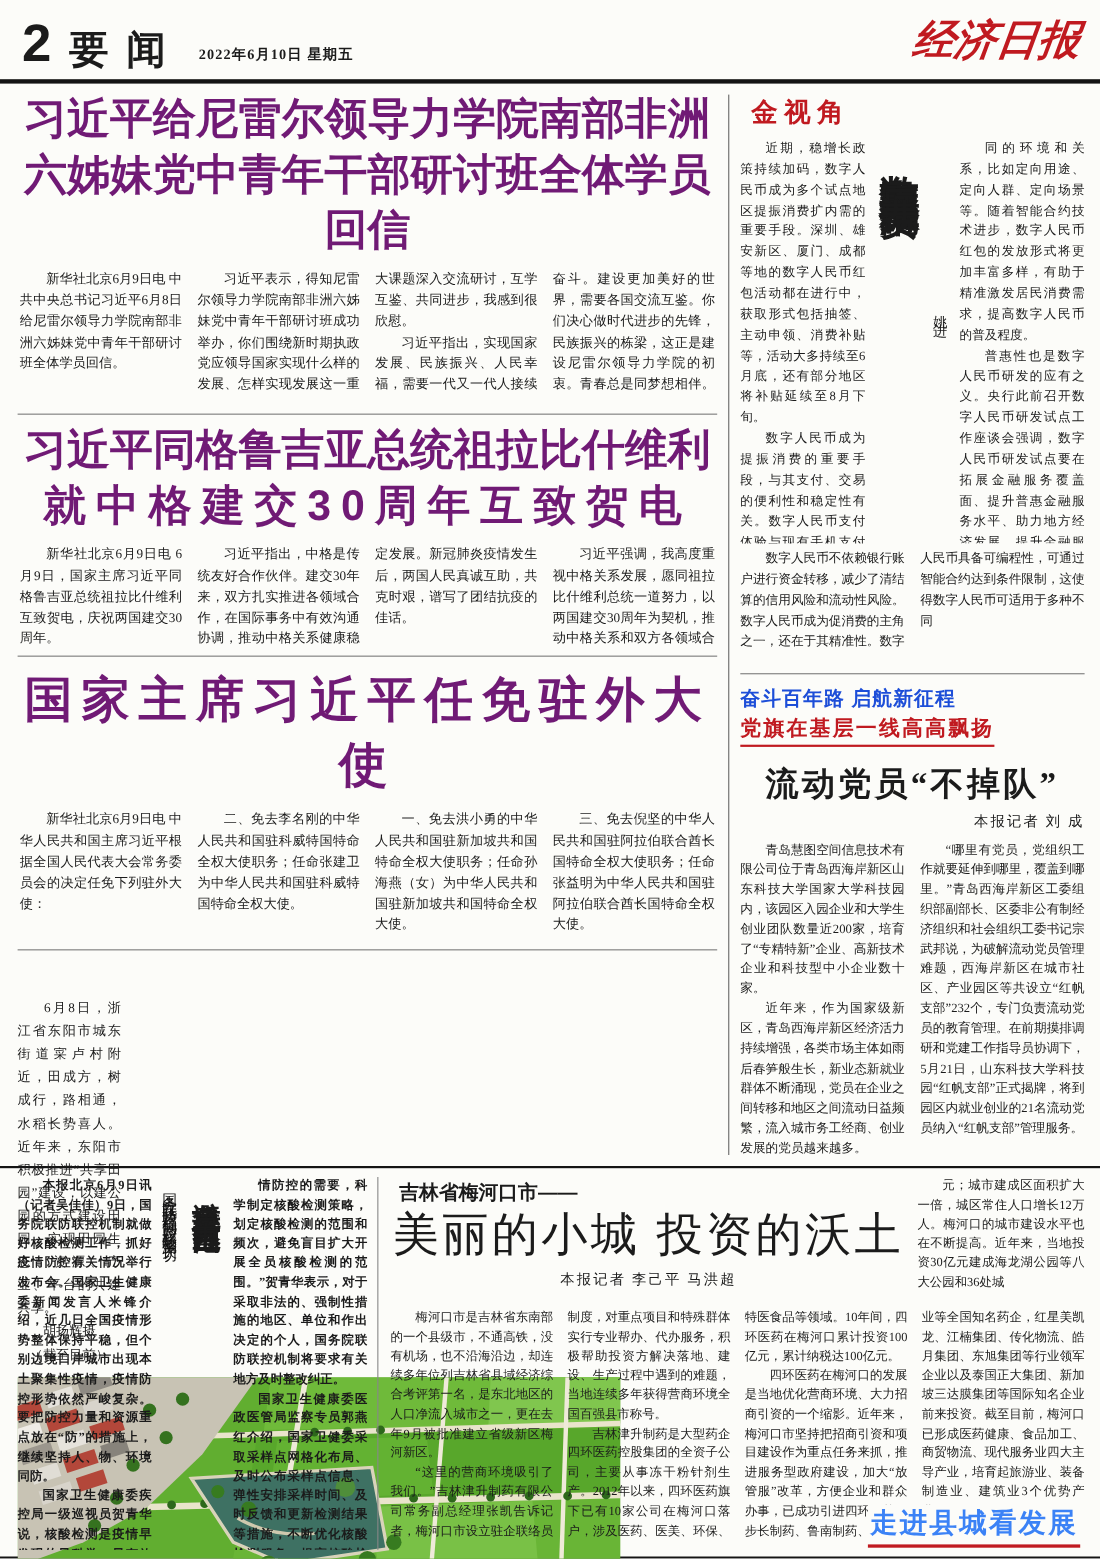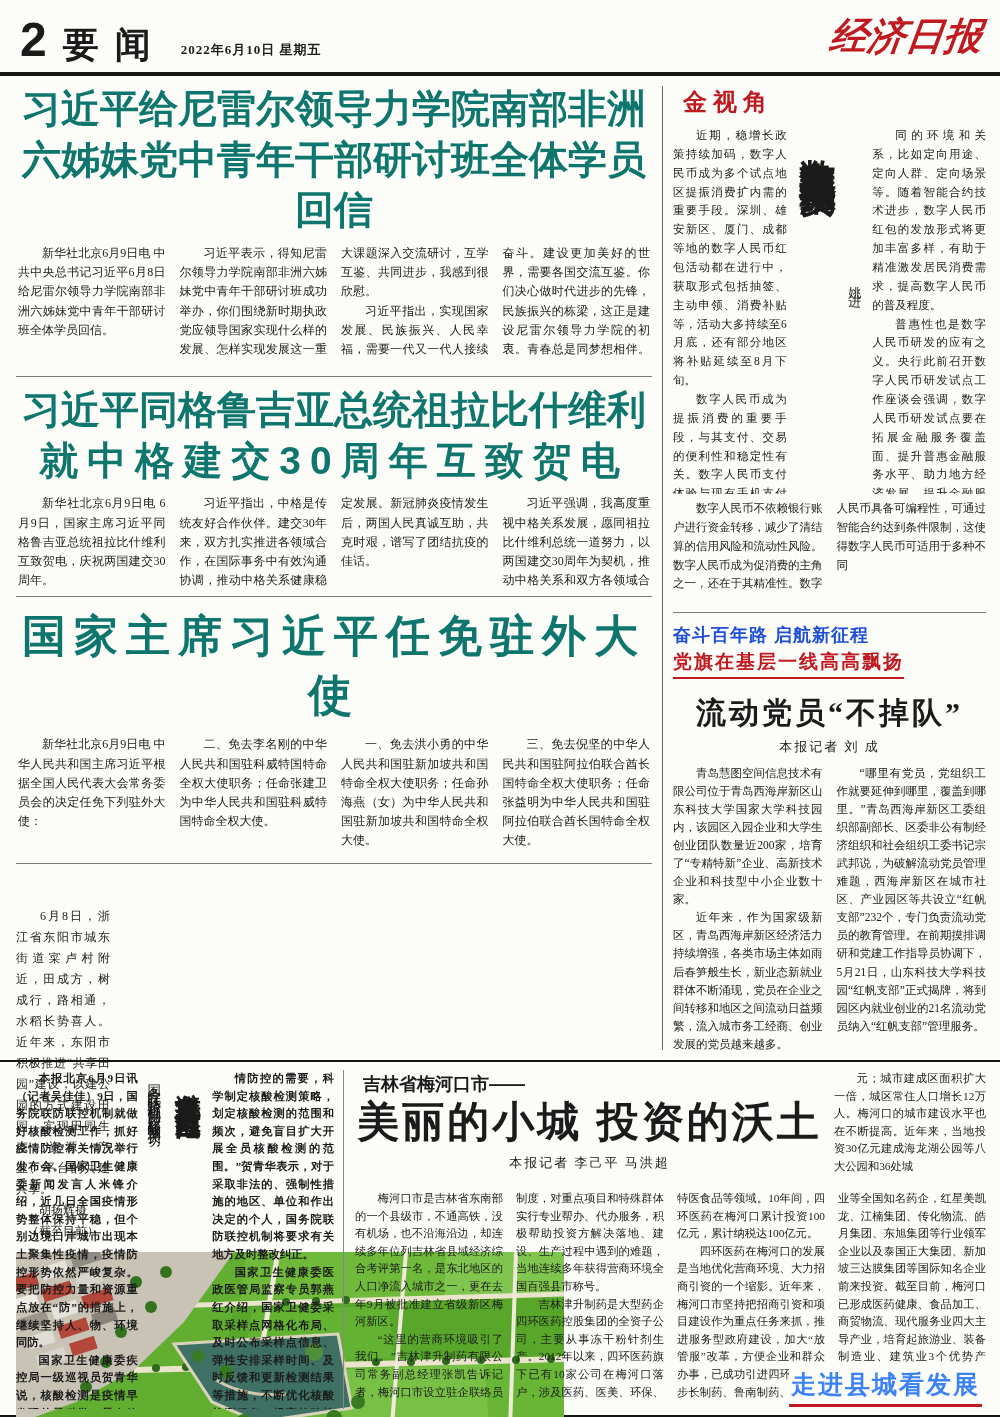--- a/index.html
+++ b/index.html
@@ -18,21 +18,21 @@
   .hdr-date{ font-size:13px; font-weight:bold; margin-left:14px; padding-bottom:5px; letter-spacing:1px;}
   .mast{ margin-left:auto; color:#c01a20; font-weight:900; font-size:38px; font-style:italic;
          transform:skewX(-7deg); font-family:"Liberation Serif",serif; padding-bottom:2px;}
   
   .main{ display:flex; height:984px; }
   .colL{ width:662px; padding:0 10px 0 16px; }
   .vrule{ width:1px; background:#666; margin:10px 0; }
   .colR{ flex:1; padding:2px 14px 0 10px; }
   
   .art{ border-bottom:1px solid #7a7a7a; }
-  .a-head{ text-align:center; font-family:"Liberation Sans",sans-serif; font-weight:900; color:#0f766e;}
+  .a-head{ text-align:center; font-family:"Liberation Sans",sans-serif; font-weight:900; color:#701a75;}
   .h-2line{ font-size:39px; line-height:1.3; padding:8px 0 4px;}
   .h-spaced{ letter-spacing:9px; }
   .a-body{ column-gap:14px; font-size:12px; line-height:1.6; text-align:justify; overflow:hidden; padding:4px 2px 6px;}
   .c4{ column-count:4; }
   .a-body p{ margin:0; text-indent:2em; }
   .a1-body{ height:136px; }
   .a2-body{ height:106px; }
   .a3-head{ font-size:44px; letter-spacing:8px; padding:10px 0 6px;}
   .a3-body{ height:132px; }
   
@@ -51,37 +51,37 @@
             font-weight:900; font-size:37px; line-height:1.15; letter-spacing:2px; padding-top:4px;}
   .dy-author{ writing-mode:vertical-rl; text-orientation:upright; font-size:13px; letter-spacing:8px;
               padding-top:150px; width:16px;}
   .dy-bottom{ column-count:2; column-gap:14px; font-size:11.5px; line-height:1.64; height:104px;
               overflow:hidden; margin-top:5px; text-align:justify;}
   .party{ border-top:1px solid #7a7a7a; margin-top:9px; padding-top:10px;}
   .party-k1{ color:#1d4ed8; font-family:"Liberation Sans",sans-serif; font-weight:900; font-size:18px; letter-spacing:1px;}
   .party-k2{ color:#c01a20; font-family:"Liberation Sans",sans-serif; font-weight:900; font-size:19px;
              letter-spacing:2px; display:inline-block; border-bottom:2px solid #c01a20; padding-bottom:2px; margin-top:2px;}
   .party-headline{ font-weight:900; font-size:30px; text-align:center; margin:14px 0 4px; letter-spacing:3px;}
-  .party-byline{ text-align:center; font-size:13px; margin:4px 0 8px; letter-spacing:2px;}
+  .party-byline{ text-align:right; font-size:13px; margin:4px 0 8px; letter-spacing:2px;}
   .party-body{ column-count:2; column-gap:14px; font-size:11.5px; line-height:1.57; height:322px;
                overflow:hidden; text-align:justify;}
   
   .bottom{ display:flex; height:357px; border-top:2px solid #141414; border-bottom:2px solid #141414;
            padding:8px 14px 6px 16px;}
   .covid{ width:318px; display:flex; gap:7px;}
   .tcol{ flex:1; font-size:11.3px; line-height:1.56; text-align:justify; overflow:hidden;font-weight:bold;}
   .vkicker{ writing-mode:vertical-rl; text-orientation:upright; font-size:13.5px; letter-spacing:3px;
             padding-top:4px; color:#111;}
   .vhead{ writing-mode:vertical-rl; text-orientation:upright; font-family:"Liberation Sans",sans-serif;
           font-weight:900; font-size:26px; line-height:1.05; letter-spacing:2px; padding:2px 4px 0;}
   .city{ flex:1; border-left:1px solid #888; margin-left:9px; padding-left:11px; position:relative; overflow:hidden;}
   .city-top{ display:flex; gap:10px;}
   .city-headblock{ flex:1;}
   .city-kicker{ font-family:"Liberation Sans",sans-serif; font-weight:700; font-size:18px; margin:2px 0 2px 8px;}
-  .city-headline{ font-family:"Liberation Sans",sans-serif; font-weight:700; font-size:42px;
+  .city-headline{ font-family:"Liberation Sans",sans-serif; font-weight:400; font-size:42px;
                   text-align:center; letter-spacing:3px; line-height:1.15;}
   .city-byline{ text-align:center; font-size:13px; margin-top:8px; letter-spacing:2px;}
   .city-topright{ width:152px; font-size:11.3px; line-height:1.56; height:112px; overflow:hidden; text-align:justify;}
   .city-body{ column-count:4; column-gap:13px; font-size:11.3px; line-height:1.56; height:226px;
               overflow:hidden; text-align:justify; margin-top:8px;}
   .badge{ position:absolute; right:4px; bottom:2px; background:#fcfcf9; color:#3b82f6;
           font-family:"Liberation Sans",sans-serif; font-weight:900; font-size:25px; letter-spacing:2px;
           border-bottom:3px solid #c01a20; padding:0 2px 3px;}
 </style>
 </head>

